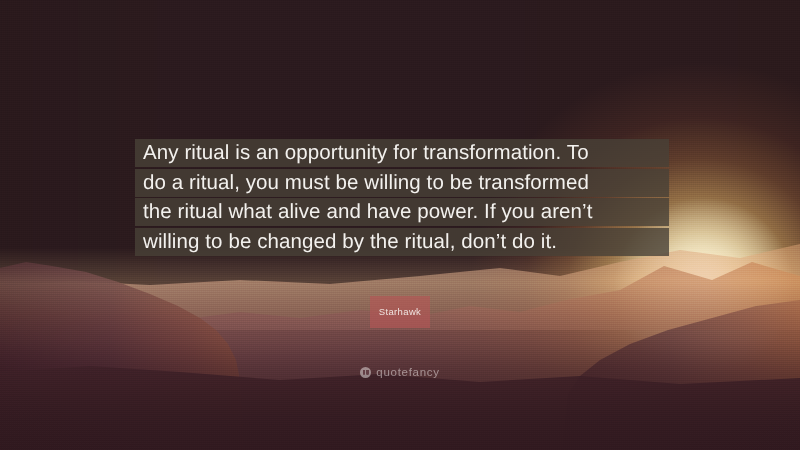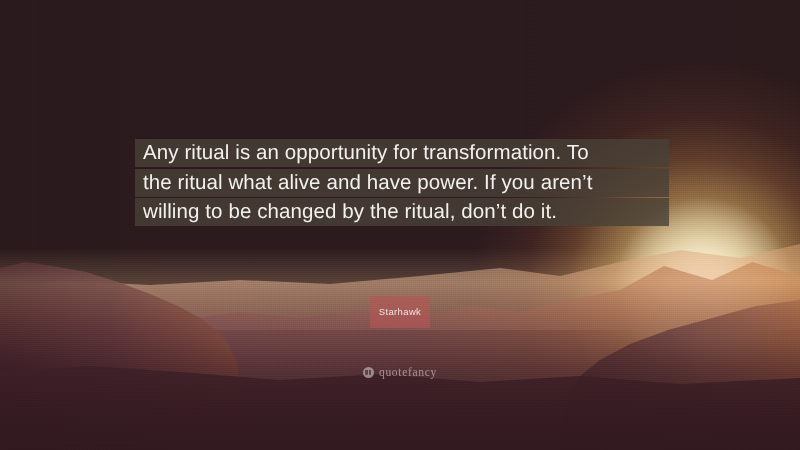--- a/index.html
+++ b/index.html
@@ -166,21 +166,20 @@
     position:absolute;
     left:0; right:0;
     top:364px;
     text-align:center;
     opacity:.62;
   }
   #watermark .wm-inner {
     display:inline-flex;
     align-items:center;
     gap:5px;
-    font-family:Liberation Serif, serif;
   }
   #wm-icon {
     width:11px; height:11px;
     border-radius:50%;
     background:#cfc3c4;
     position:relative;
     display:inline-block;
     flex:0 0 auto;
   }
   #wm-icon::before, #wm-icon::after {
@@ -257,20 +256,21 @@
     </svg>
   </div>
 
   <div class="layer" id="haze"></div>
   <div class="layer" id="footer-wash"></div>
   <div class="layer" id="vignette"></div>
   <div class="layer" id="grain"></div>
 
   <div id="quote-block">
     <span class="quote-line">Any ritual is an opportunity for transformation. To</span>
+    <span class="quote-line">do a ritual, you must be willing to be transformed</span>
     <span class="quote-line">the ritual what alive and have power. If you aren’t</span>
     <span class="quote-line">willing to be changed by the ritual, don’t do it.</span>
   </div>
 
   <div id="author-badge">
     <span class="pill">Starhawk</span>
   </div>
 
   <div id="watermark">
     <span class="wm-inner">

